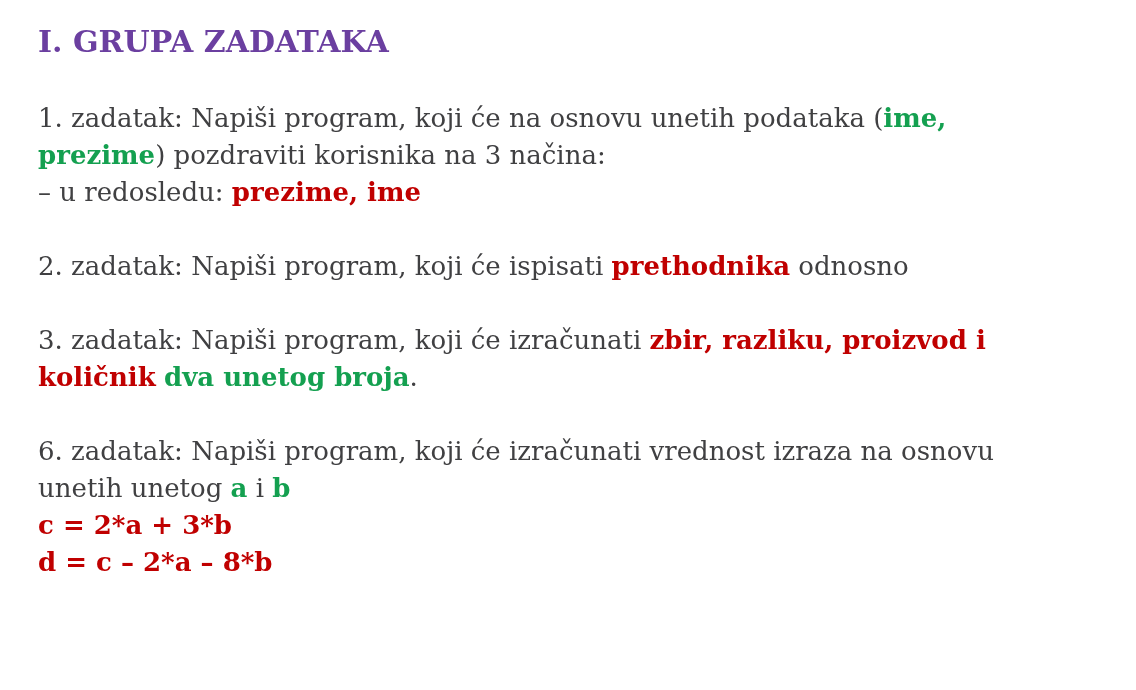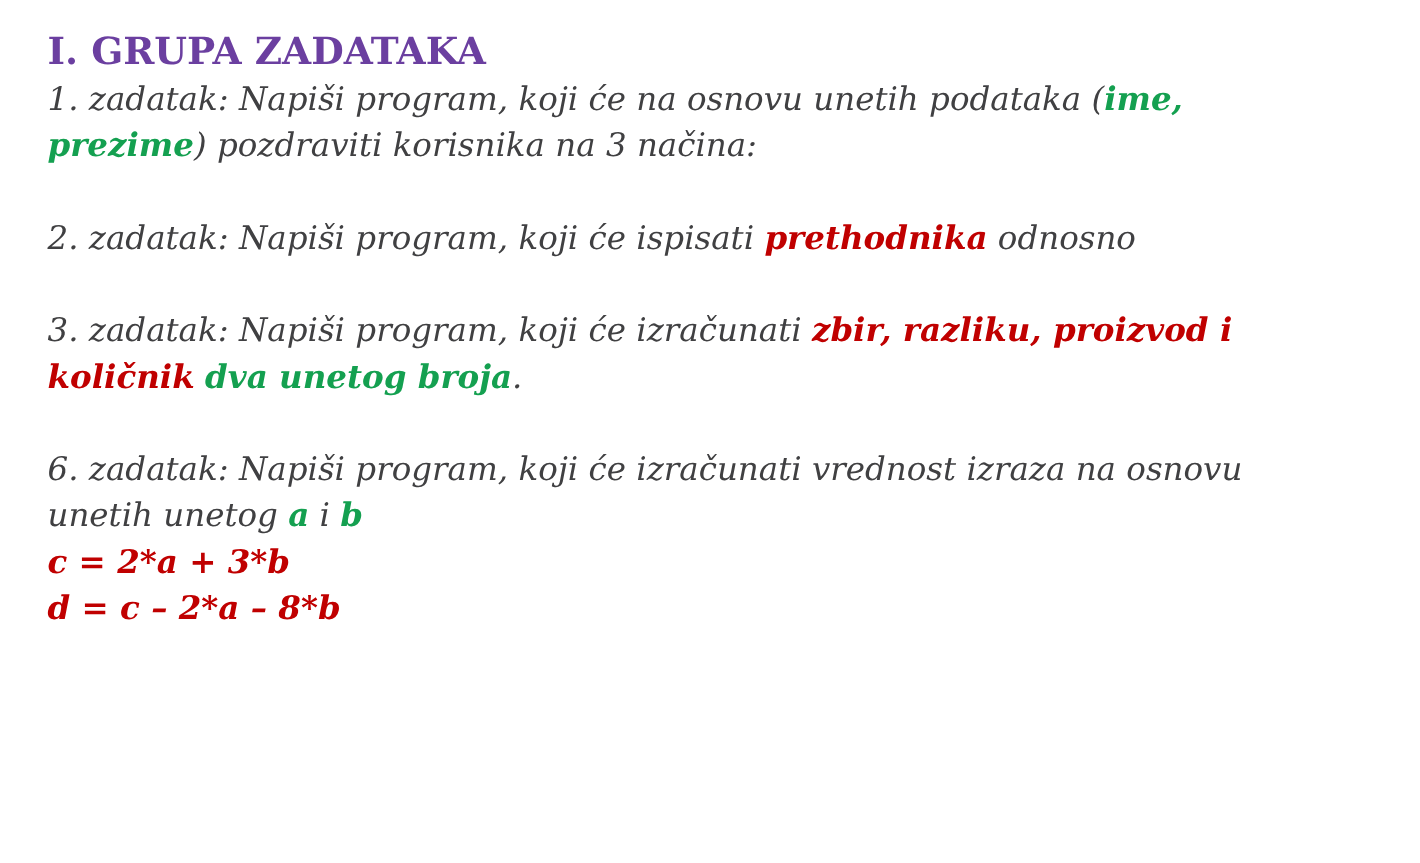--- a/index.html
+++ b/index.html
@@ -20,43 +20,45 @@
     width: 1136px;
     height: 690px;
     padding: 22px 30px 0 38px;
     font-family: "DejaVu Serif", "Liberation Serif", serif;
   }
   .title {
     font-size: 30px;
     font-weight: bold;
     color: var(--purple);
     line-height: 40px;
+    margin-bottom: 38px;
     letter-spacing: 0px;
   }
   .content {
     font-size: 26px;
     line-height: 37px;
     color: var(--body-color);
   }
   .paragraph { margin-bottom: 37px; }
   .paragraph:last-child { margin-bottom: 0; }
-  .text-line { white-space: nowrap; font-style: italic; }
+  .text-line { white-space: nowrap; }
   .seg-plain { color: var(--body-color); }
   .seg-green { color: var(--green); font-weight: bold; }
   .seg-red   { color: var(--red);   font-weight: bold; }
 </style>
 </head>
 <body>
 
 <div class="slide">
   <h1 class="title">I. GRUPA ZADATAKA</h1>
   <div class="content" id="content">
       <div class="paragraph">
         <div class="text-line"><span class="seg-plain">1. zadatak: Napiši program, koji će na osnovu unetih podataka (</span><span class="seg-green">ime,</span></div>
         <div class="text-line"><span class="seg-green">prezime</span><span class="seg-plain">) pozdraviti korisnika na 3 načina:</span></div>
+        <div class="text-line"><span class="seg-plain">– u redosledu: </span><span class="seg-red">prezime, ime</span></div>
       </div>
       <div class="paragraph">
         <div class="text-line"><span class="seg-plain">2. zadatak: Napiši program, koji će ispisati </span><span class="seg-red">prethodnika</span><span class="seg-plain"> odnosno</span></div>
       </div>
       <div class="paragraph">
         <div class="text-line"><span class="seg-plain">3. zadatak: Napiši program, koji će izračunati </span><span class="seg-red">zbir, razliku, proizvod i</span></div>
         <div class="text-line"><span class="seg-red">količnik</span><span class="seg-plain"> </span><span class="seg-green">dva unetog broja</span><span class="seg-plain">.</span></div>
       </div>
       <div class="paragraph">
         <div class="text-line"><span class="seg-plain">6. zadatak: Napiši program, koji će izračunati vrednost izraza na osnovu</span></div>

